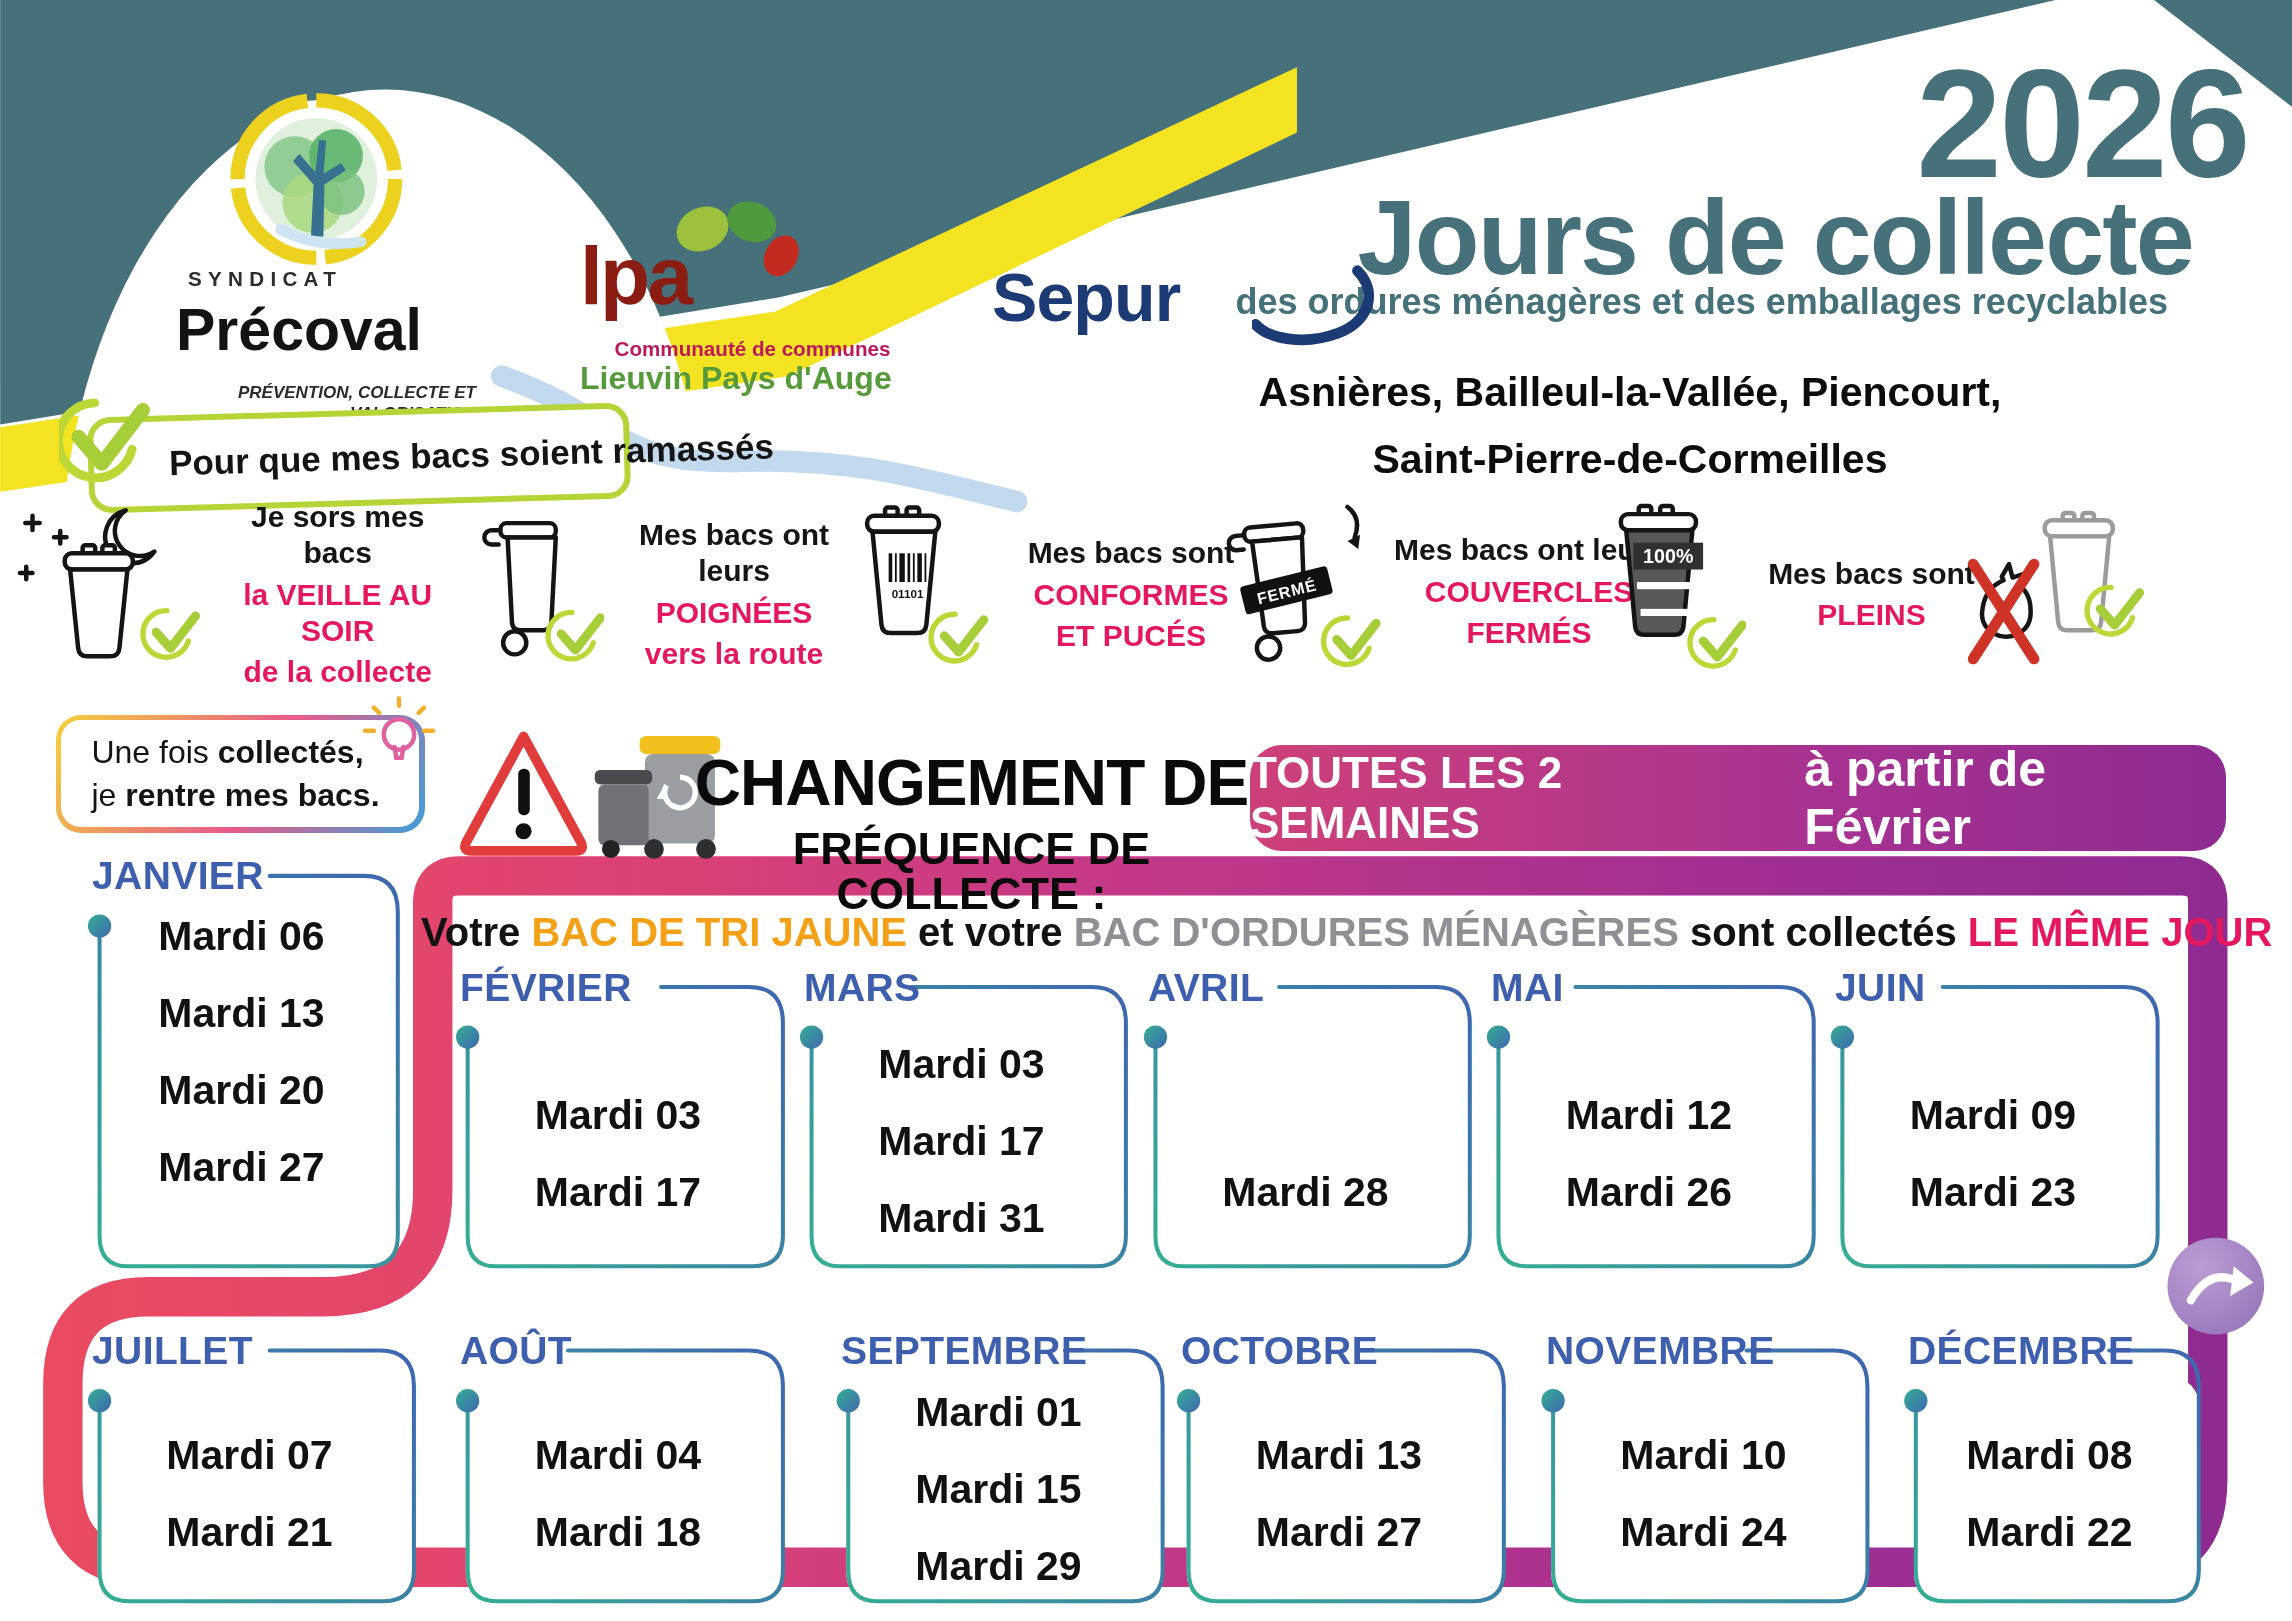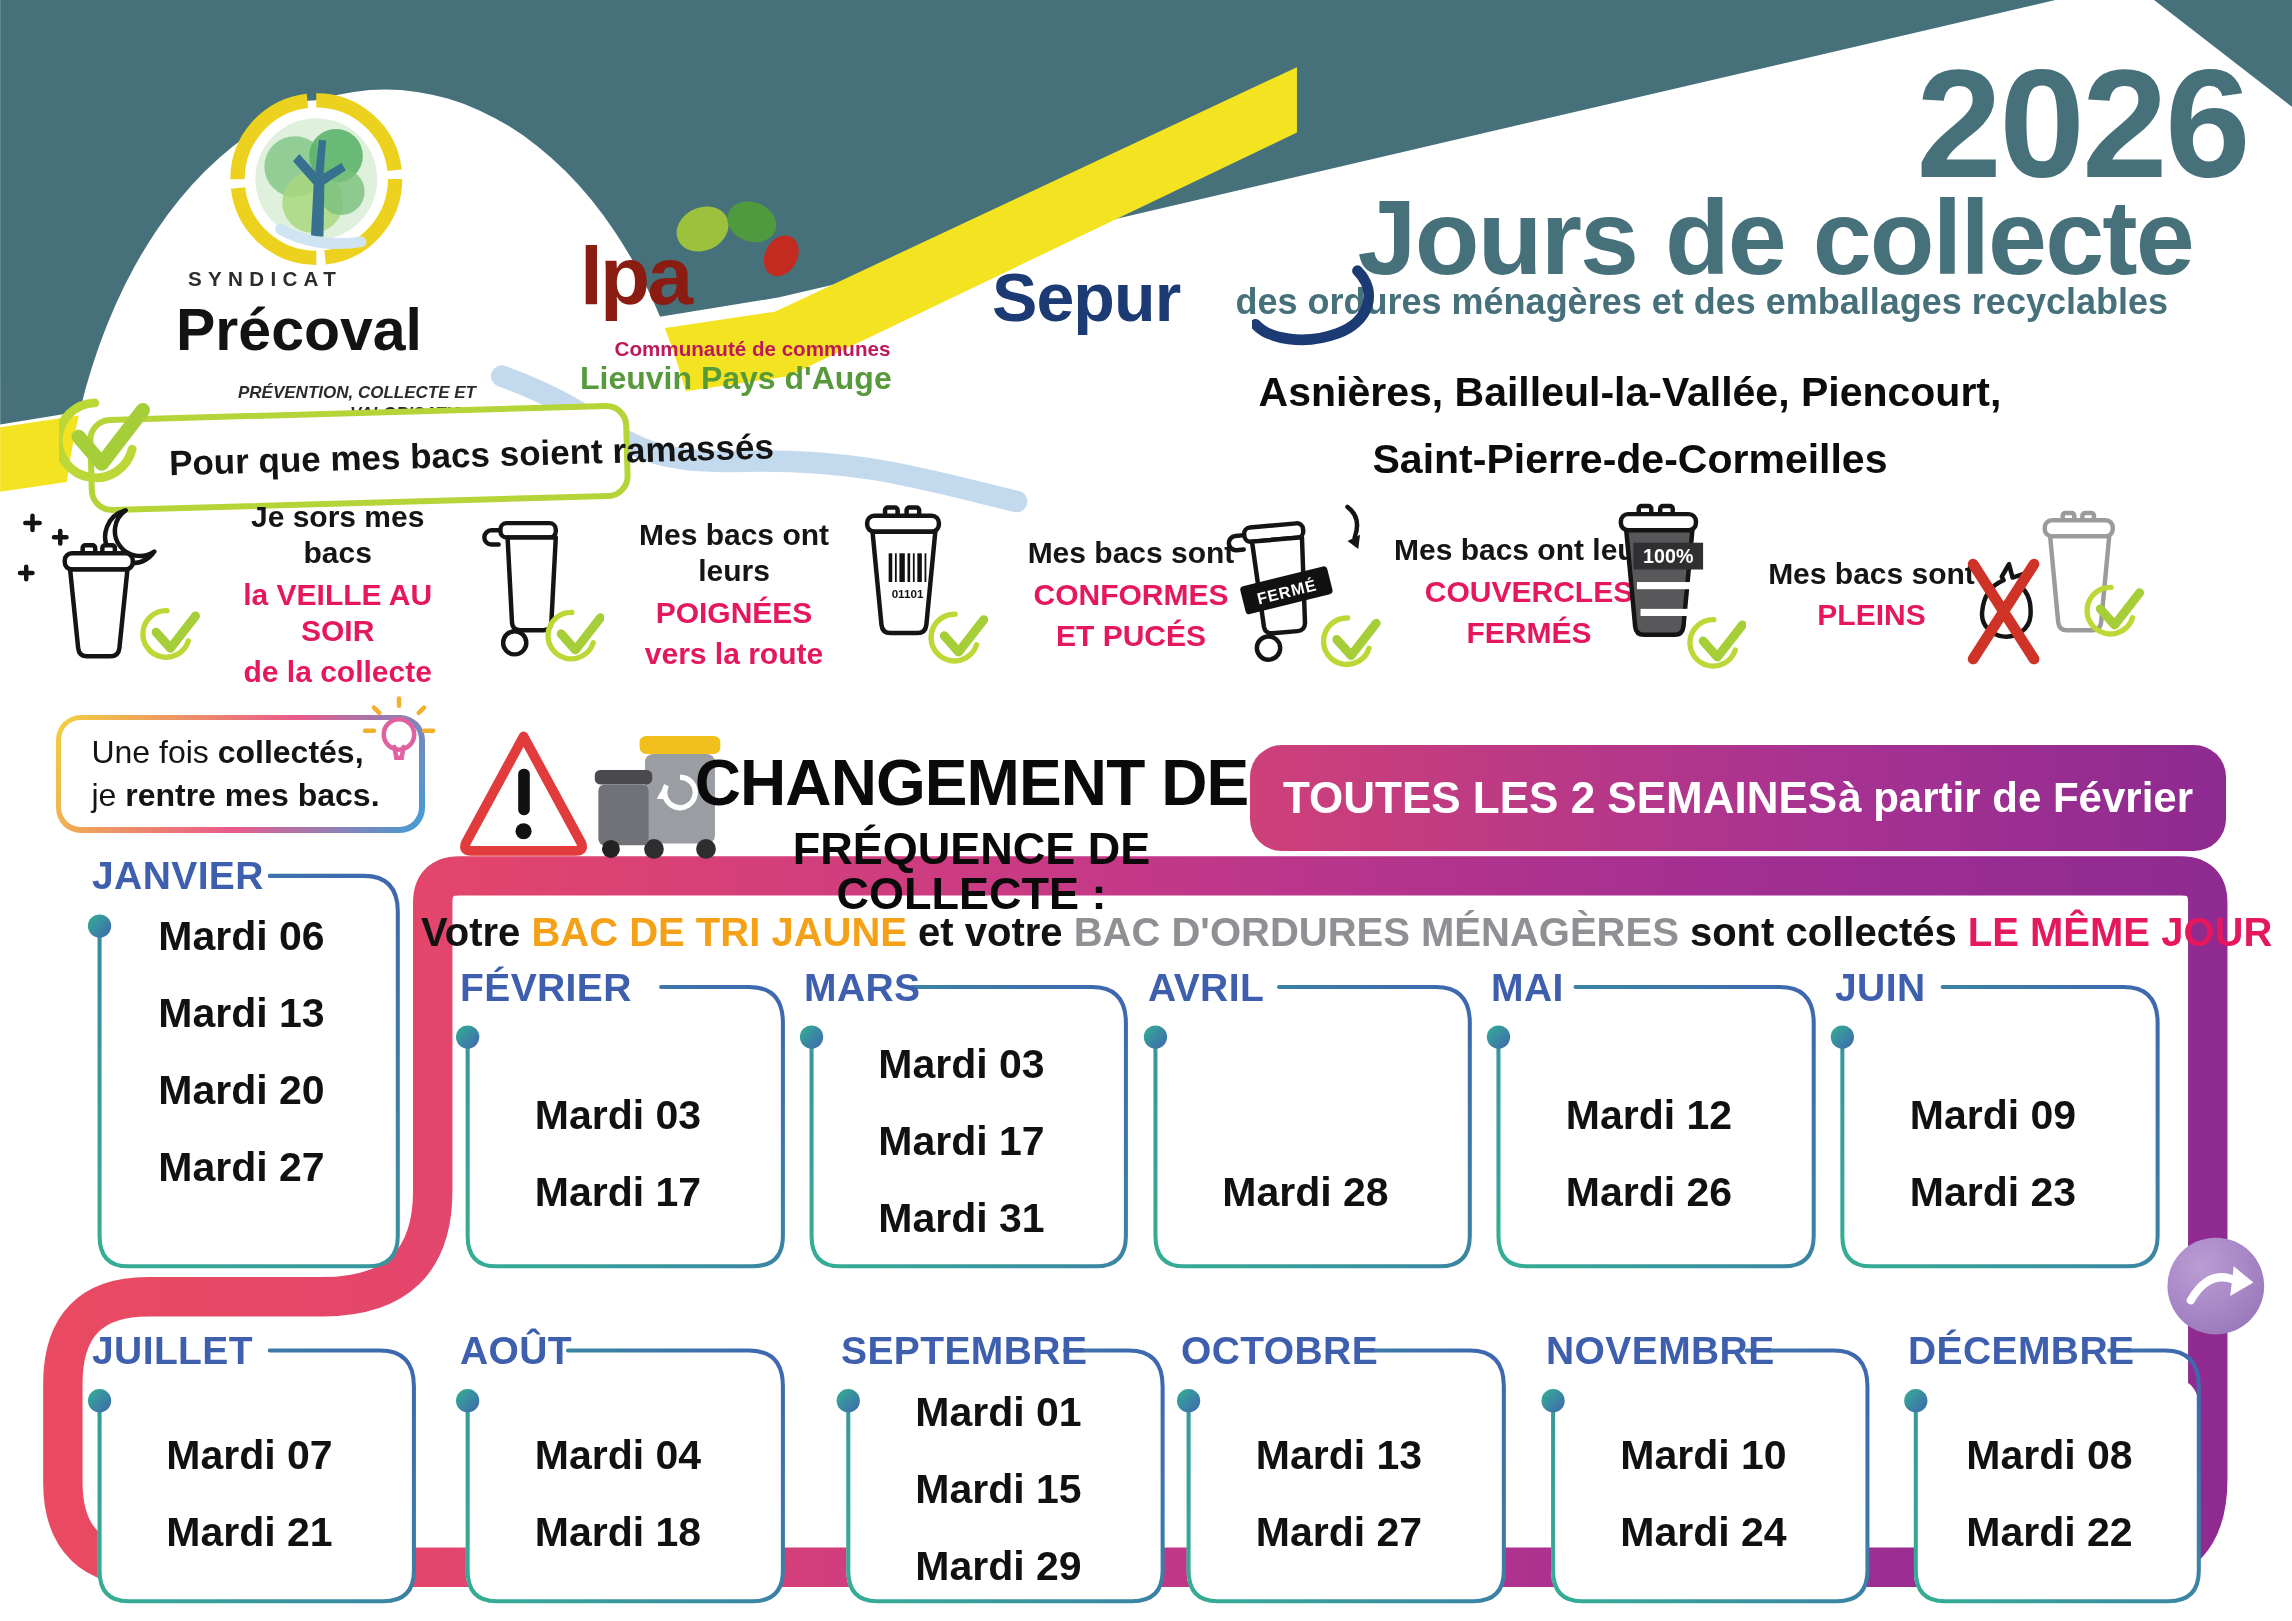--- a/index.html
+++ b/index.html
@@ -41,21 +41,21 @@
             display:flex;flex-direction:column;justify-content:center;padding-left:30px;box-sizing:border-box;}
   .remline{font-size:32px;color:#141414;line-height:43px;}
   .remline b{font-weight:800;}
 
   
   .chg1{font-size:64px;font-weight:900;color:#0a0a0a;letter-spacing:-0.9px;line-height:1;text-align:center;}
   .chg2{font-size:45px;font-weight:900;color:#0a0a0a;line-height:1;text-align:center;margin-top:10.7px;}
   .banner{background:linear-gradient(90deg,#ce4079,#a73292 60%,#8e2a90);border-radius:32px;
           display:flex;align-items:center;justify-content:center;color:#fff;}
   .banner .b1{font-size:44px;font-weight:800;}
-  .banner .b2{font-size:42px;font-weight:600;margin-left:1px;}
+  .banner .b2{font-size:50px;font-weight:600;margin-left:1px;}
 
   
   .headline{font-size:40px;font-weight:800;text-align:center;white-space:nowrap;}
   .headline span{white-space:pre;}
   .hl-black{color:#121212;}
   .hl-orange{color:#f4a118;}
   .hl-grey{color:#8f9093;}
   .hl-pink{color:#e5175f;}
 
   

